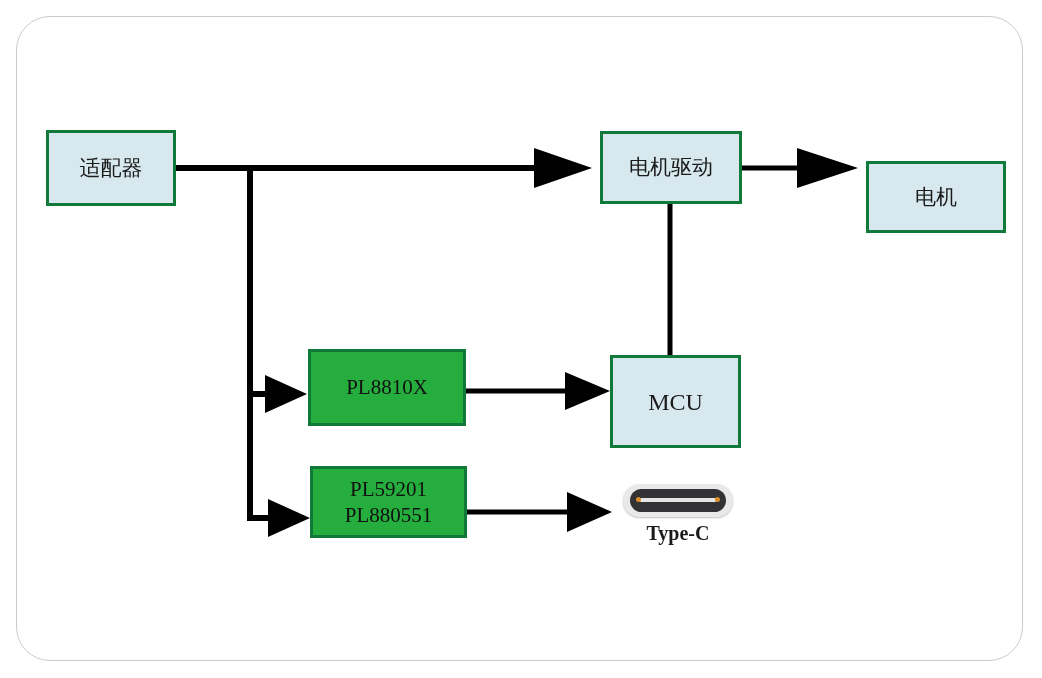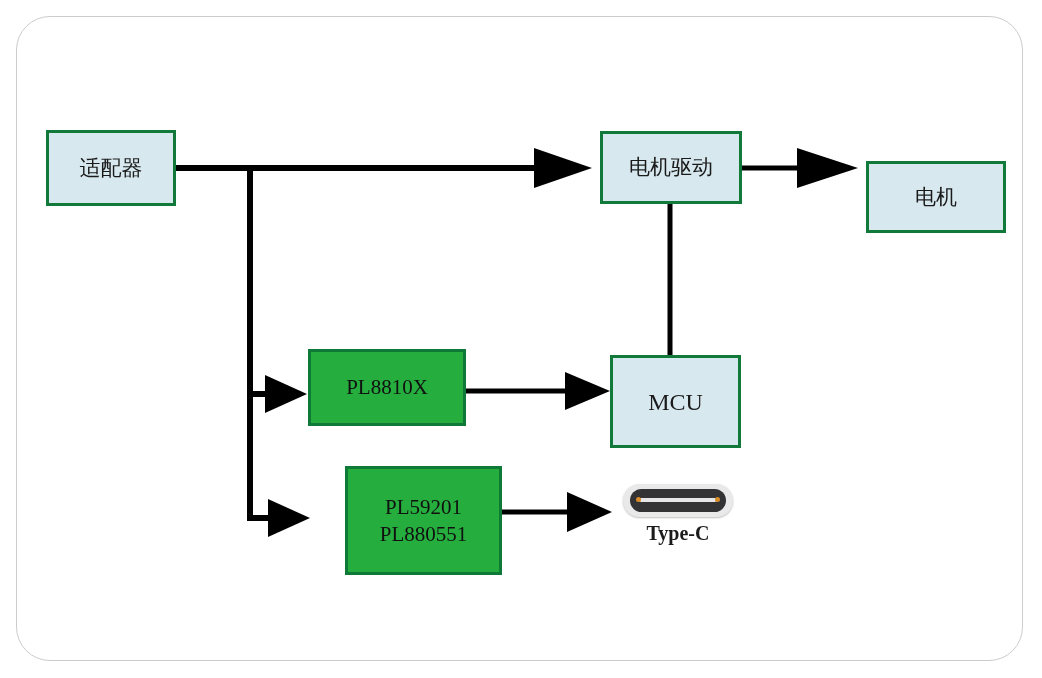--- a/index.html
+++ b/index.html
@@ -64,21 +64,21 @@
   .node .label {
     display: block;
     white-space: pre-line;
   }
   
   #node-adapter   { left: 46px;  top: 130px; width: 130px; height: 76px;  font-size: 21px; }
   #node-motordrv  { left: 600px; top: 131px; width: 142px; height: 73px;  font-size: 21px; }
   #node-motor     { left: 866px; top: 131px; width: 140px; height: 72px;  font-size: 21px; margin-top: 30px; }
   #node-pl8810x   { left: 308px; top: 349px; width: 158px; height: 77px;  font-size: 21px; }
   #node-mcu       { left: 610px; top: 355px; width: 131px; height: 93px;  font-size: 24px; }
-  #node-pl59201   { left: 310px; top: 466px; width: 157px; height: 109px;  font-size: 21px; margin-left: 35px; }
+  #node-pl59201   { left: 310px; top: 466px; width: 157px; height: 72px;  font-size: 21px; }
 
   
   #typec {
     position: absolute;
     left: 623px;
     top: 484px;
     width: 110px;
     height: 64px;
   }
   #typec .port-outer {

